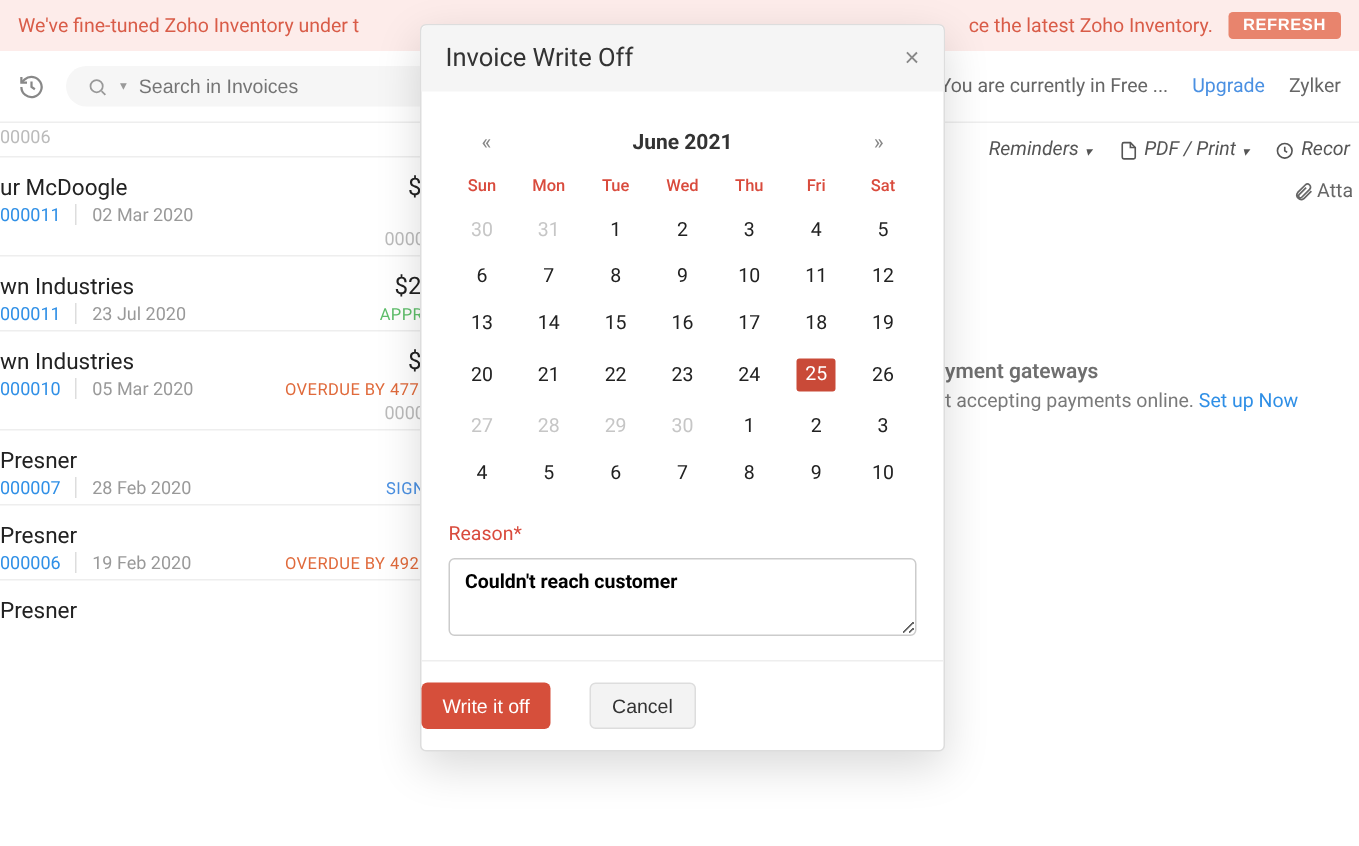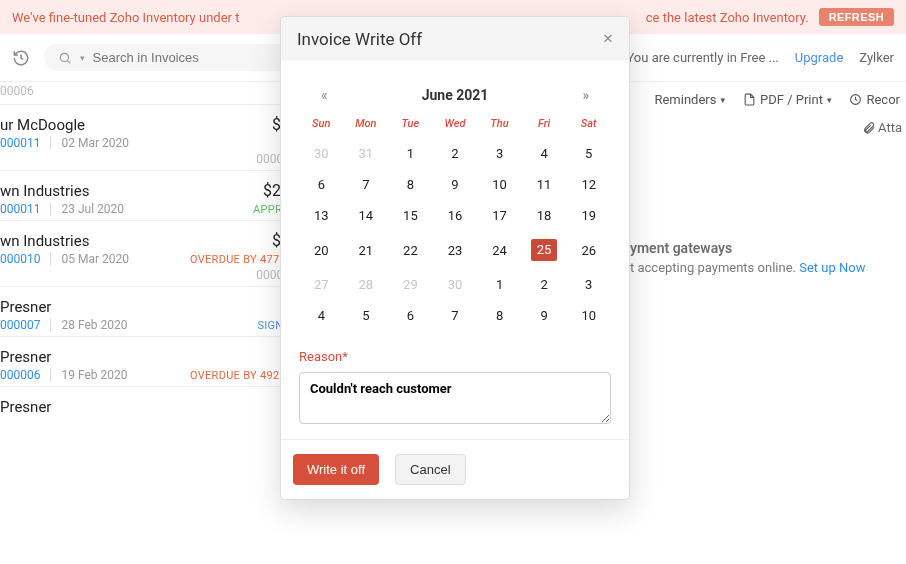--- a/index.html
+++ b/index.html
@@ -90,21 +90,21 @@
   .status-approved { color:#5fbf6b; letter-spacing:0.3px; }
   .status-overdue { color:#e06a3b; letter-spacing:0.3px; }
   .status-signed  { color:#4a90e2; letter-spacing:0.3px; }
   .inv-small-id { color:#bbb; font-size:12px; padding-top:2px;text-align:right; }
   
   .right-toolbar {
     position:absolute; top:92px; right:0; width:280px;
     display:flex; gap:18px; align-items:center; justify-content:flex-end;
     padding:0 6px; font-size:13px; color:#555;
   }
-  .right-toolbar .item { display:flex; align-items:center; gap:4px; cursor:pointer;}
+  .right-toolbar .item { display:flex; align-items:flex-end; gap:4px; cursor:pointer;font-style:italic;}
   .attach-icon-wrap { position:absolute; top:120px; right:4px; color:#666; font-size:13px; display:flex; align-items:center; gap:2px;}
   
   .gateway-box {
     position:absolute; top:240px; left:630px; right:0;
     font-size:14px;
   }
   .gateway-box .gw-title { font-weight:600; color:#6f6f6f; }
   .gateway-box .gw-sub { color:#7a7a7a; font-size:13px; padding-top:4px;}
   .gateway-box .gw-link { color:#2f8fe6; cursor:pointer;}
   
@@ -124,38 +124,38 @@
   }
   .modal-title { font-size:17px; color:#333; }
   .modal-close { color:#888; font-size:17px; cursor:pointer; background:none; border:none; }
   .modal-body { padding:26px 18px 12px 18px; }
   
   .cal-nav { display:flex; justify-content:space-between; align-items:center; font-size:14px; padding:0 16px 10px 16px;}
   .cal-nav .label { font-weight:700; }
   .cal-nav .nav { color:#888; cursor:pointer; padding:0 6px; }
   .cal-grid { width:100%; border-collapse:separate; border-spacing:0; }
   .cal-grid th {
-    color:#d94b3d; font-weight:500; font-size:11px; padding:4px 0 8px 0; width:14.28%;font-style:italic;
+    color:#d94b3d; font-weight:500; font-size:11px; padding:4px 0 8px 0; width:14.28%;
   }
   .cal-grid td {
     text-align:center; font-size:13px; color:#222; padding:8px 0; cursor:pointer;
   }
   .cal-grid td.muted { color:#c6c6c6; }
   .cal-grid td .sel {
     display:inline-block; background:#c94a38; color:#fff;
     width:26px; height:22px; line-height:22px; border-radius:2px;
   }
   .reason-label { color:#d94b3d; font-size:13px; margin-top:18px; }
   .reason-text {
     width:100%; height:52px; margin-top:8px;
     border:1px solid #ccc; border-radius:4px; padding:8px 10px;
     font-family:inherit; font-size:13px; resize:both;font-weight:bold;
   }
   .modal-footer {
-    border-top:1px solid #eee; padding:14px 12px; display:flex; gap:16px;
+    border-top:1px solid #eee; padding:14px 0; display:flex; gap:26px;
   }
   .btn-primary {
     background:#d64f3b; color:#fff; border:none; border-radius:4px;
     padding:8px 14px; font-size:13px; cursor:pointer;
   }
   .btn-secondary {
     background:#f3f3f3; color:#333; border:1px solid #ddd; border-radius:4px;
     padding:7px 14px; font-size:13px; cursor:pointer;
   }
   svg { display:block; }

